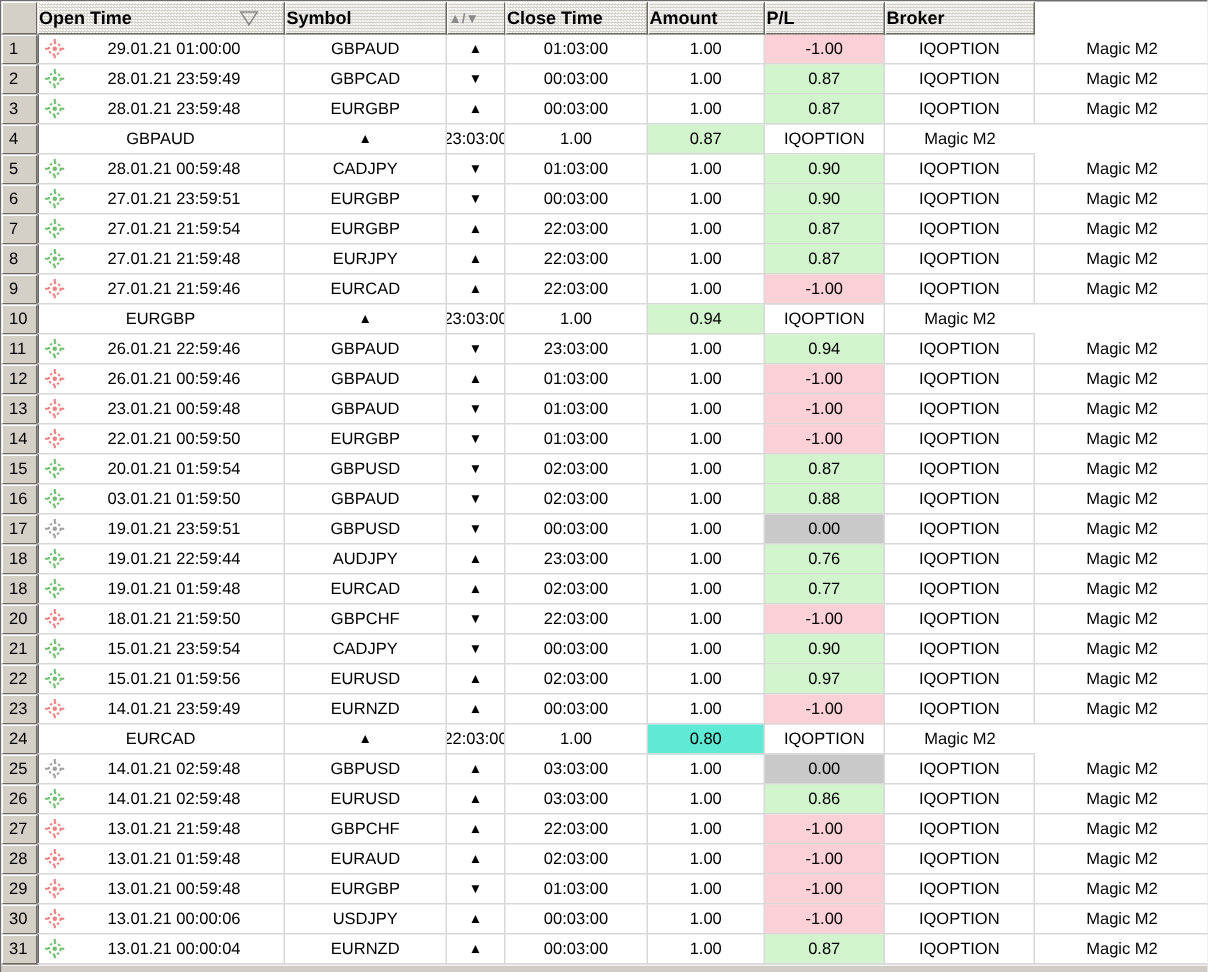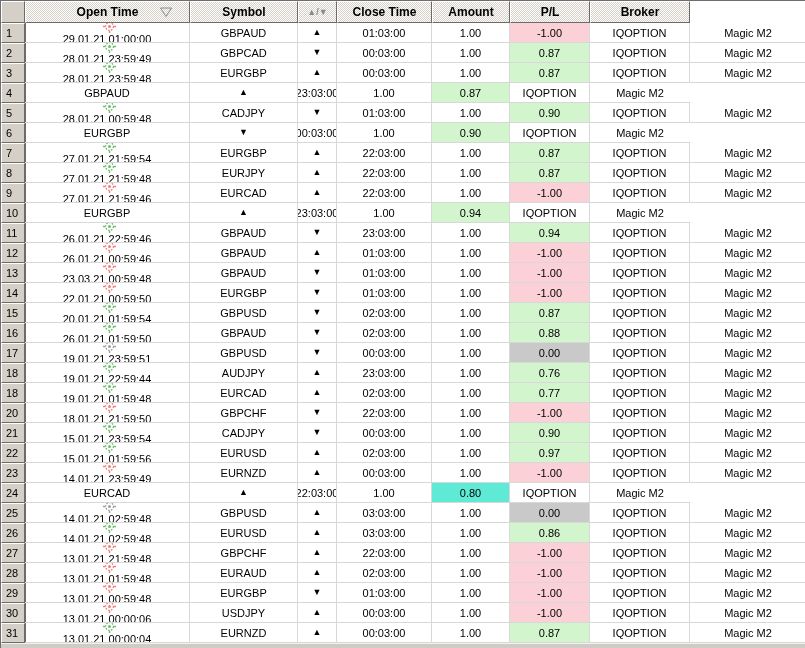--- a/index.html
+++ b/index.html
@@ -14,21 +14,21 @@
     box-sizing:border-box;background:#fff;
   }
   .grid-row{
     display:grid;
     grid-template-columns:24px 165px 108px 39px 95px 78px 80px 100px 116px;
   }
   
   .header-row{height:22px;}
   .h-cell{
     box-sizing:border-box;height:22px;
-    display:flex;align-items:center;justify-content:center;
+    display:flex;align-items:center;justify-content:flex-start;
     font-weight:bold;font-size:12px;
     background:#d4d0c8;
     border:1px solid;border-color:#ffffff #6f6b64 #6f6b64 #ffffff;
     position:relative;white-space:nowrap;overflow:hidden;
     user-select:none;
   }
   .h-cell.dith{
     background-image:repeating-conic-gradient(#ffffff 0% 25%, #d5d1c9 0% 50%);
     background-size:2px 2px;
   }
@@ -41,21 +41,21 @@
     display:flex;align-items:center;justify-content:center;
     border-right:1px solid #d8d8d8;border-bottom:1px solid #d8d8d8;
     white-space:nowrap;overflow:hidden;
   }
   .cell.num{
     justify-content:flex-start;padding-left:4px;
     background:#d4d0c8;
     border:1px solid;border-color:#ffffff #6f6b64 #6f6b64 #ffffff;
     box-shadow:1px 0 0 #6e6e6e;
   }
-  .cell.open{justify-content:center;flex-direction:column;}
+  .cell.open{justify-content:center;}
   .result-icon{width:13px;height:13px;margin-left:5px;flex:0 0 13px;display:flex;}
   .opentext{flex:1;text-align:center;}
   .arrow{font-size:9px;line-height:1;}
   .cell.sig{border-right:none;}
   
   .bottom-strip{
     height:6px;width:100%;background:#cfccc5;
     border-top:1px solid #f2f1ee;box-sizing:border-box;
   }
 </style>
@@ -197,20 +197,30 @@
         </div>
     <div class="cell close">01:03:00</div>
     <div class="cell amt">1.00</div>
     <div class="cell pl" style="background: rgb(210, 245, 205);">0.90</div>
     <div class="cell brk">IQOPTION</div>
     <div class="cell sig">Magic M2</div>
   </div>
 
   <div class="grid-row row">
     <div class="cell num numtext">6</div>
+    <div class="cell open">
+      <span class="result-icon">
+            <svg width="13" height="13" viewBox="0 0 13 13">
+              <path d="M6.5 0v2.3 M6.5 10.7V13 M0 6.5h2.3 M10.7 6.5H13" stroke="#6fbf6f" stroke-width="1.4" fill="none"></path>
+              <circle cx="6.5" cy="6.5" r="3.9" fill="none" stroke="#6fbf6f" stroke-width="1.3" stroke-dasharray="1.6 1.3"></circle>
+              <circle cx="6.5" cy="6.5" r="1.5" fill="#6fbf6f"></circle>
+            </svg>
+          </span>
+      <span class="opentext">27.01.21 23:59:51</span>
+    </div>
     <div class="cell sym">EURGBP</div>
     <div class="cell dir">
           <span class="arrow">▼</span>
         </div>
     <div class="cell close">00:03:00</div>
     <div class="cell amt">1.00</div>
     <div class="cell pl" style="background: rgb(210, 245, 205);">0.90</div>
     <div class="cell brk">IQOPTION</div>
     <div class="cell sig">Magic M2</div>
   </div>
@@ -346,21 +356,21 @@
   <div class="grid-row row">
     <div class="cell num numtext">13</div>
     <div class="cell open">
       <span class="result-icon">
             <svg width="13" height="13" viewBox="0 0 13 13">
               <path d="M6.5 0v2.3 M6.5 10.7V13 M0 6.5h2.3 M10.7 6.5H13" stroke="#f08080" stroke-width="1.4" fill="none"></path>
               <circle cx="6.5" cy="6.5" r="3.9" fill="none" stroke="#f08080" stroke-width="1.3" stroke-dasharray="1.6 1.3"></circle>
               <circle cx="6.5" cy="6.5" r="1.5" fill="#f08080"></circle>
             </svg>
           </span>
-      <span class="opentext">23.03.21 00:59:48</span>
+      <span class="opentext">23.01.21 00:59:48</span>
     </div>
     <div class="cell sym">GBPAUD</div>
     <div class="cell dir">
           <span class="arrow">▼</span>
         </div>
     <div class="cell close">01:03:00</div>
     <div class="cell amt">1.00</div>
     <div class="cell pl" style="background: rgb(251, 209, 215);">-1.00</div>
     <div class="cell brk">IQOPTION</div>
     <div class="cell sig">Magic M2</div>
@@ -415,21 +425,21 @@
   <div class="grid-row row">
     <div class="cell num numtext">16</div>
     <div class="cell open">
       <span class="result-icon">
             <svg width="13" height="13" viewBox="0 0 13 13">
               <path d="M6.5 0v2.3 M6.5 10.7V13 M0 6.5h2.3 M10.7 6.5H13" stroke="#6fbf6f" stroke-width="1.4" fill="none"></path>
               <circle cx="6.5" cy="6.5" r="3.9" fill="none" stroke="#6fbf6f" stroke-width="1.3" stroke-dasharray="1.6 1.3"></circle>
               <circle cx="6.5" cy="6.5" r="1.5" fill="#6fbf6f"></circle>
             </svg>
           </span>
-      <span class="opentext">26.01.21 01:59:50</span>
+      <span class="opentext">03.01.21 01:59:50</span>
     </div>
     <div class="cell sym">GBPAUD</div>
     <div class="cell dir">
           <span class="arrow">▼</span>
         </div>
     <div class="cell close">02:03:00</div>
     <div class="cell amt">1.00</div>
     <div class="cell pl" style="background: rgb(210, 245, 205);">0.88</div>
     <div class="cell brk">IQOPTION</div>
     <div class="cell sig">Magic M2</div>

